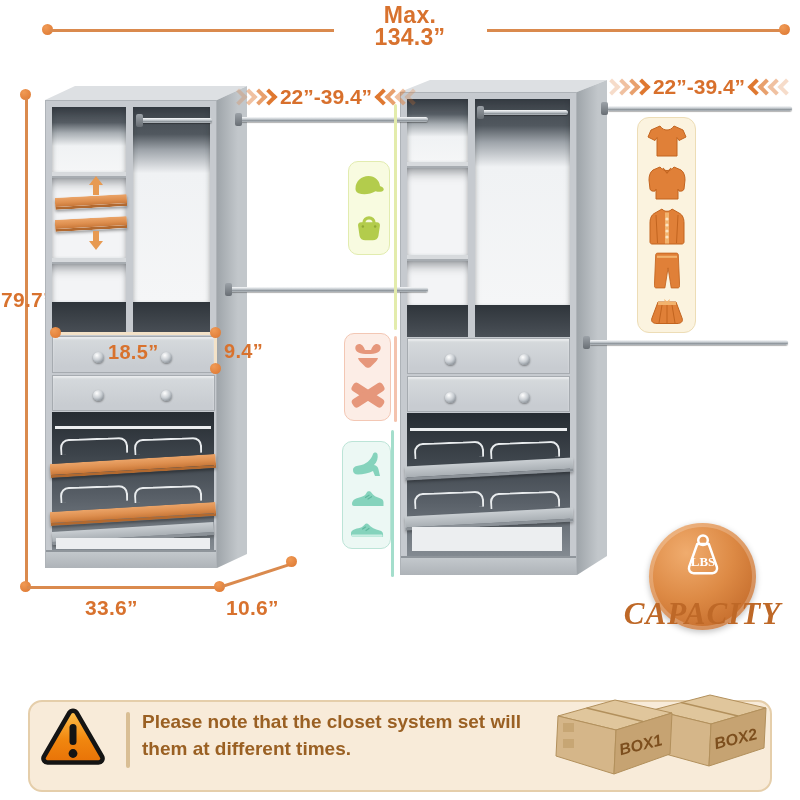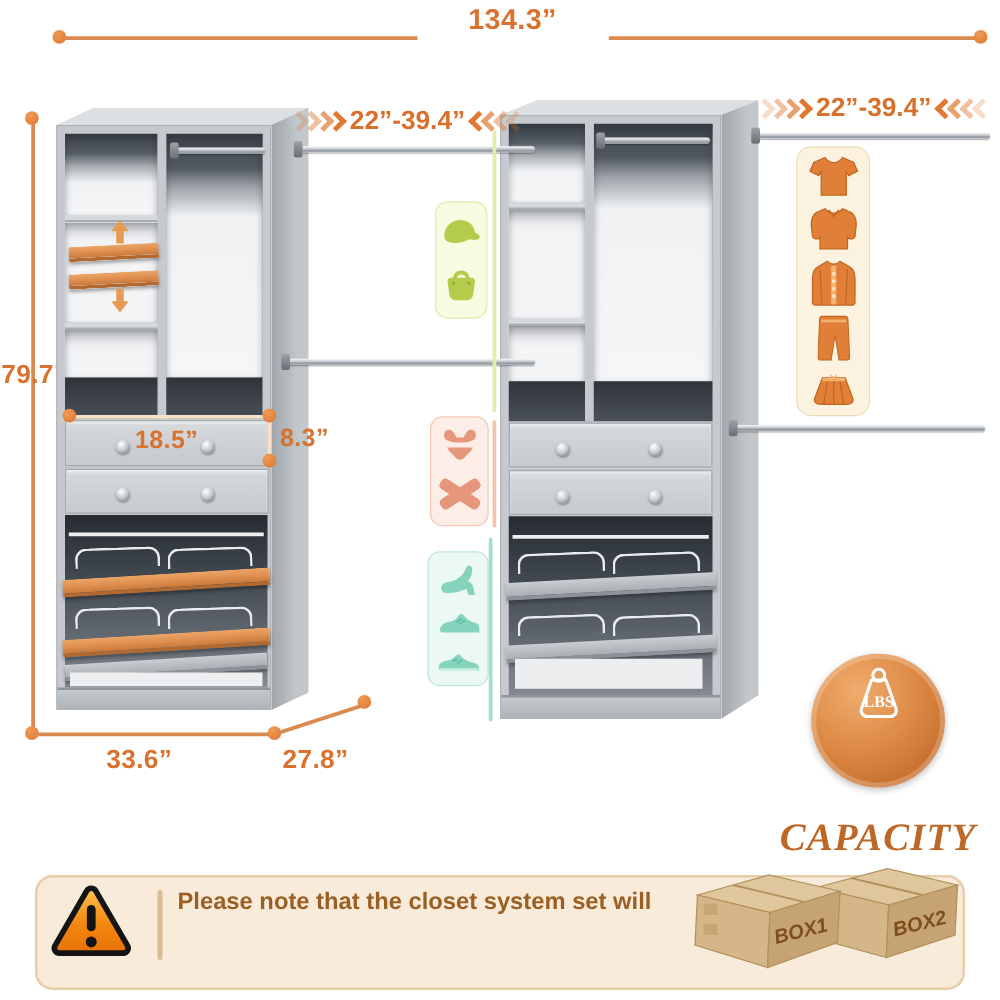--- a/index.html
+++ b/index.html
@@ -71,36 +71,37 @@
   .arrowsvg{position:absolute;}
 </style>
 </head>
 <body>
 
 <div class="canvas">
 
   <div class="dot" style="left:42px;top:24px;"></div>
   <div class="hline" style="left:50px;top:29px;width:284px;"></div>
   <div class="dim" style="left:335px;top:4px;width:150px;text-align:center;font-size:23px;line-height:22px;">
+    <div>Max.</div>
     <div>134.3”</div>
   </div>
   <div class="hline" style="left:487px;top:29px;width:294px;"></div>
   <div class="dot" style="left:779px;top:24px;"></div>
 
   <div class="dot" style="left:20px;top:89px;"></div>
   <div class="vline" style="left:25px;top:98px;height:486px;"></div>
   <div class="dot" style="left:20px;top:581px;"></div>
   <div class="dim" style="left:1px;top:288px;">79.7”</div>
 
   <div class="hline" style="left:27px;top:586px;width:194px;"></div>
   <div class="dot" style="left:214px;top:581px;"></div>
   <div class="dim" style="left:85px;top:596px;">33.6”</div>
   <div class="hline" style="left:222px;top:585px;width:74px;transform:rotate(-18deg);transform-origin:left center;"></div>
   <div class="dot" style="left:286px;top:556px;"></div>
-  <div class="dim" style="left:226px;top:596px;">27.8”</div>
+  <div class="dim" style="left:226px;top:596px;">10.6”</div>
 
   <div class="topface" style="left:45px;top:86px;width:202px;height:14px;clip-path:polygon(0px 14px,30px 0px,202px 0px,172px 14px);"></div>
   <div class="sideface" style="left:217px;top:86px;width:30px;height:482px;clip-path:polygon(0px 14px,30px 0px,30px 468px,0px 482px);"></div>
   <div class="front" style="left:45px;top:100px;width:172px;height:468px;"></div>
 
   <div class="cubby darktop" style="left:52px;top:107px;width:74px;height:65px;"></div>
   <div class="shelf" style="left:52px;top:172px;width:74px;"></div>
   <div class="cubby" style="left:52px;top:178px;width:74px;height:80px;"></div>
   <div class="shelf" style="left:52px;top:258px;width:74px;"></div>
   <div class="cubby" style="left:52px;top:264px;width:74px;height:38px;"></div>
@@ -136,21 +137,21 @@
   <div class="gshelf" style="left:52px;top:527px;width:162px;transform:rotate(-3.5deg);"></div>
   <div class="floor" style="left:56px;top:538px;width:154px;height:11px;"></div>
   <div class="base" style="left:46px;top:550px;width:170px;height:18px;"></div>
 
   <div class="lline" style="left:56px;top:332px;width:160px;"></div>
   <div class="lvline" style="left:214px;top:332px;height:37px;"></div>
   <div class="dot" style="left:50px;top:327px;"></div>
   <div class="dot" style="left:210px;top:327px;"></div>
   <div class="dot" style="left:210px;top:363px;"></div>
   <div class="dim small" style="left:108px;top:341px;">18.5”</div>
-  <div class="dim small" style="left:224px;top:340px;">8.3”</div>
+  <div class="dim small" style="left:224px;top:340px;">9.4”</div>
 
   <div class="topface" style="left:400px;top:80px;width:207px;height:12px;clip-path:polygon(0px 12px,30px 0px,207px 0px,177px 12px);"></div>
   <div class="sideface" style="left:577px;top:80px;width:30px;height:495px;clip-path:polygon(0px 12px,30px 0px,30px 476px,0px 495px);"></div>
   <div class="front" style="left:400px;top:92px;width:177px;height:483px;"></div>
   <div class="cubby darktop" style="left:407px;top:99px;width:61px;height:63px;"></div>
   <div class="shelf" style="left:407px;top:162px;width:61px;"></div>
   <div class="cubby" style="left:407px;top:168px;width:61px;height:87px;"></div>
   <div class="shelf" style="left:407px;top:255px;width:61px;"></div>
   <div class="cubby" style="left:407px;top:261px;width:61px;height:44px;"></div>
   <div class="cubby" style="left:475px;top:99px;width:95px;height:206px;background:linear-gradient(180deg,#3E444B 0%,#51585F 13%,#9EA4AA 21%,#F0F2F4 33%,#F5F6F7 100%);"></div>
@@ -284,38 +285,39 @@
     </svg>
   </div>
 
   <div class="badge" style="left:649px;top:523px;width:107px;height:107px;">
     <svg style="margin-top:10px;" width="58" height="44" viewBox="0 0 60 46">
       <circle cx="30" cy="7.5" r="5" fill="none" stroke="#FFFFFF" stroke-width="2.6"></circle>
       <path d="M24 11.5 H36 L44.5 35.5 C45.5 38.7 43.2 42 39.8 42 H20.2 C16.8 42 14.5 38.7 15.5 35.5 Z" fill="none" stroke="#FFFFFF" stroke-width="2.6" stroke-linejoin="round"></path>
       <text x="30" y="34" text-anchor="middle" font-family="Liberation Serif, serif" font-size="13.5" font-weight="bold" fill="#FFFFFF">LBS</text>
     </svg>
   </div>
-  <div class="capacity" style="left:615px;top:652px;width:175px;">CAPACITY</div>
+  <div class="capacity" style="left:615px;top:596px;width:175px;">CAPACITY</div>
 
   <div class="note" style="left:28px;top:700px;width:744px;height:92px;"></div>
   <svg class="abs" style="left:40px;top:706px;" width="66" height="62" viewBox="0 0 66 60">
     <defs>
       <linearGradient id="wg" x1="0" y1="0" x2="0" y2="1">
         <stop offset="0" stop-color="#FFC24D"></stop>
           <stop offset="0.55" stop-color="#F1870F"></stop>
           <stop offset="1" stop-color="#E87207"></stop>
       </linearGradient>
     </defs>
     <path d="M29.5 5.5 C31 3 35 3 36.5 5.5 L62 49.5 C63.5 52 61.7 55.5 58.5 55.5 H7.5 C4.3 55.5 2.5 52 4 49.5 Z" fill="url(#wg)" stroke="#141414" stroke-width="4.5" stroke-linejoin="round"></path>
     <rect x="29.5" y="17" width="7" height="21" rx="3.5" fill="#141414"></rect>
     <circle cx="33" cy="46.5" r="4.4" fill="#141414"></circle>
   </svg>
   <div class="note-divider" style="left:126px;top:712px;height:56px;"></div>
   <div class="abs" style="left:142px;top:708px;">
     <div class="note-line">Please note that the closet system set will</div>
+    <div class="note-line">them at different times.</div>
   </div>
   <svg class="abs" style="left:540px;top:686px;" width="240" height="106" viewBox="0 0 240 106">
 
     <g>
       <polygon points="113,24 170,9 226,22 171,38" fill="#E0C69C" stroke="#B2905C" stroke-width="1"></polygon>
       <polygon points="113,24 171,38 169,80 111,64" fill="#D5B689" stroke="#B2905C" stroke-width="1"></polygon>
       <polygon points="171,38 226,22 224,62 169,80" fill="#C6A372" stroke="#B2905C" stroke-width="1"></polygon>
       <line x1="141" y1="16.5" x2="198" y2="30" stroke="#B2905C" stroke-width="1.5"></line>
       <rect x="118" y="31" width="11" height="9" fill="#C7A674"></rect>
       <text x="197" y="58" text-anchor="middle" transform="rotate(-14 197 58)" fill="#7D4F1E" font-family="Liberation Sans, sans-serif" font-weight="bold" font-style="italic" font-size="16">BOX2</text>

